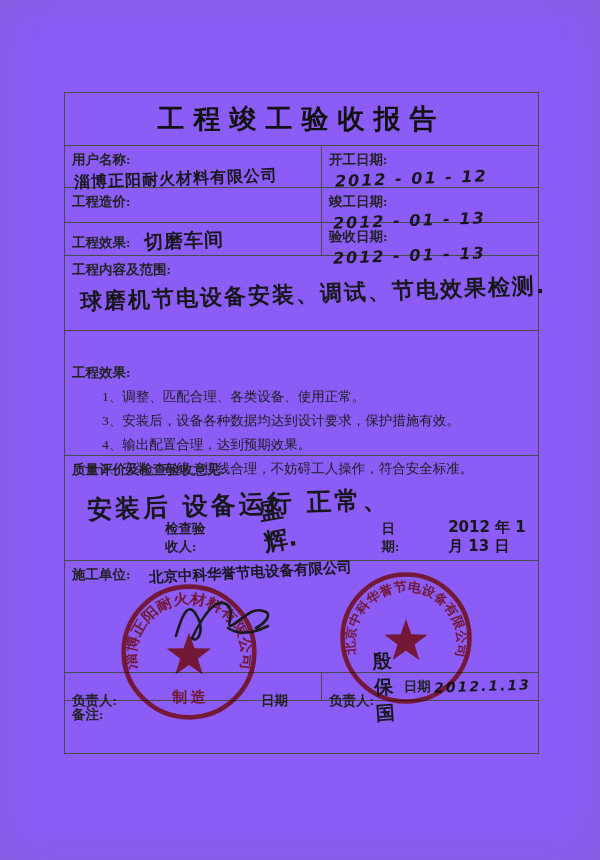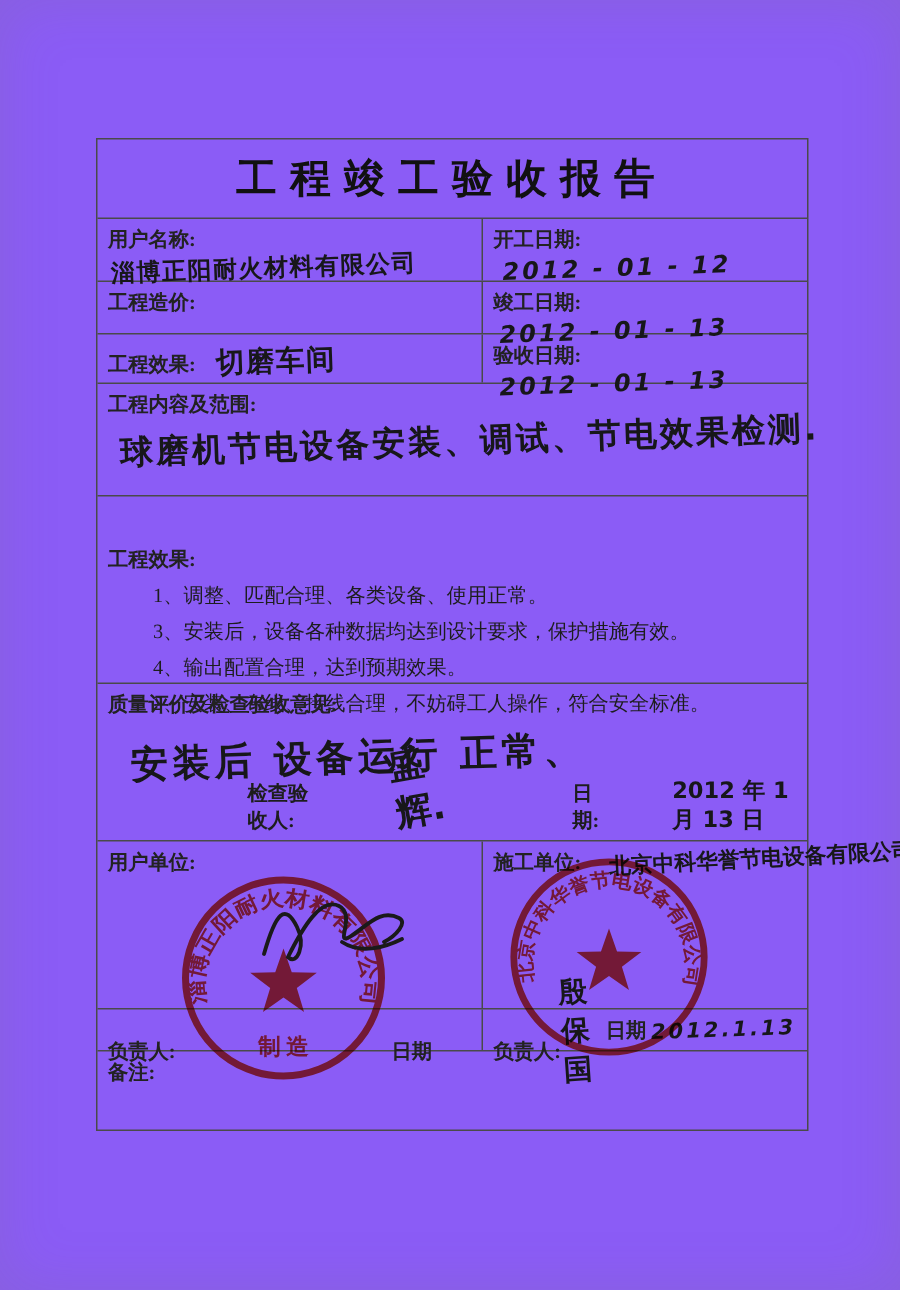--- a/index.html
+++ b/index.html
@@ -110,23 +110,20 @@
         <div class="quality-footer">
           <span class="insp-label">检查验收人:</span>
           <span class="hand insp-sig">盛辉.</span>
           <span class="date-line">日期:</span>
           <span class="hand date-hand" style="margin-left:4px;">2012 年 1 月 13 日</span>
         </div>
       </div>
     </div>
 
     <div class="row" style="height:112px;">
-      <div class="cell cell-l">
-        <span class="lbl">用户单位:</span>
-      </div>
       <div class="cell cell-r" style="position:relative;">
         <span class="lbl">施工单位:</span>
         <span class="hand builder-hand">北京中科华誉节电设备有限公司</span>
       </div>
     </div>
 
     <div class="row" style="height:28px;">
       <div class="cell cell-l resp-cell">
         <span class="lbl">负责人:</span>
         <span class="lbl" style="margin-right:26px;">日期</span>

